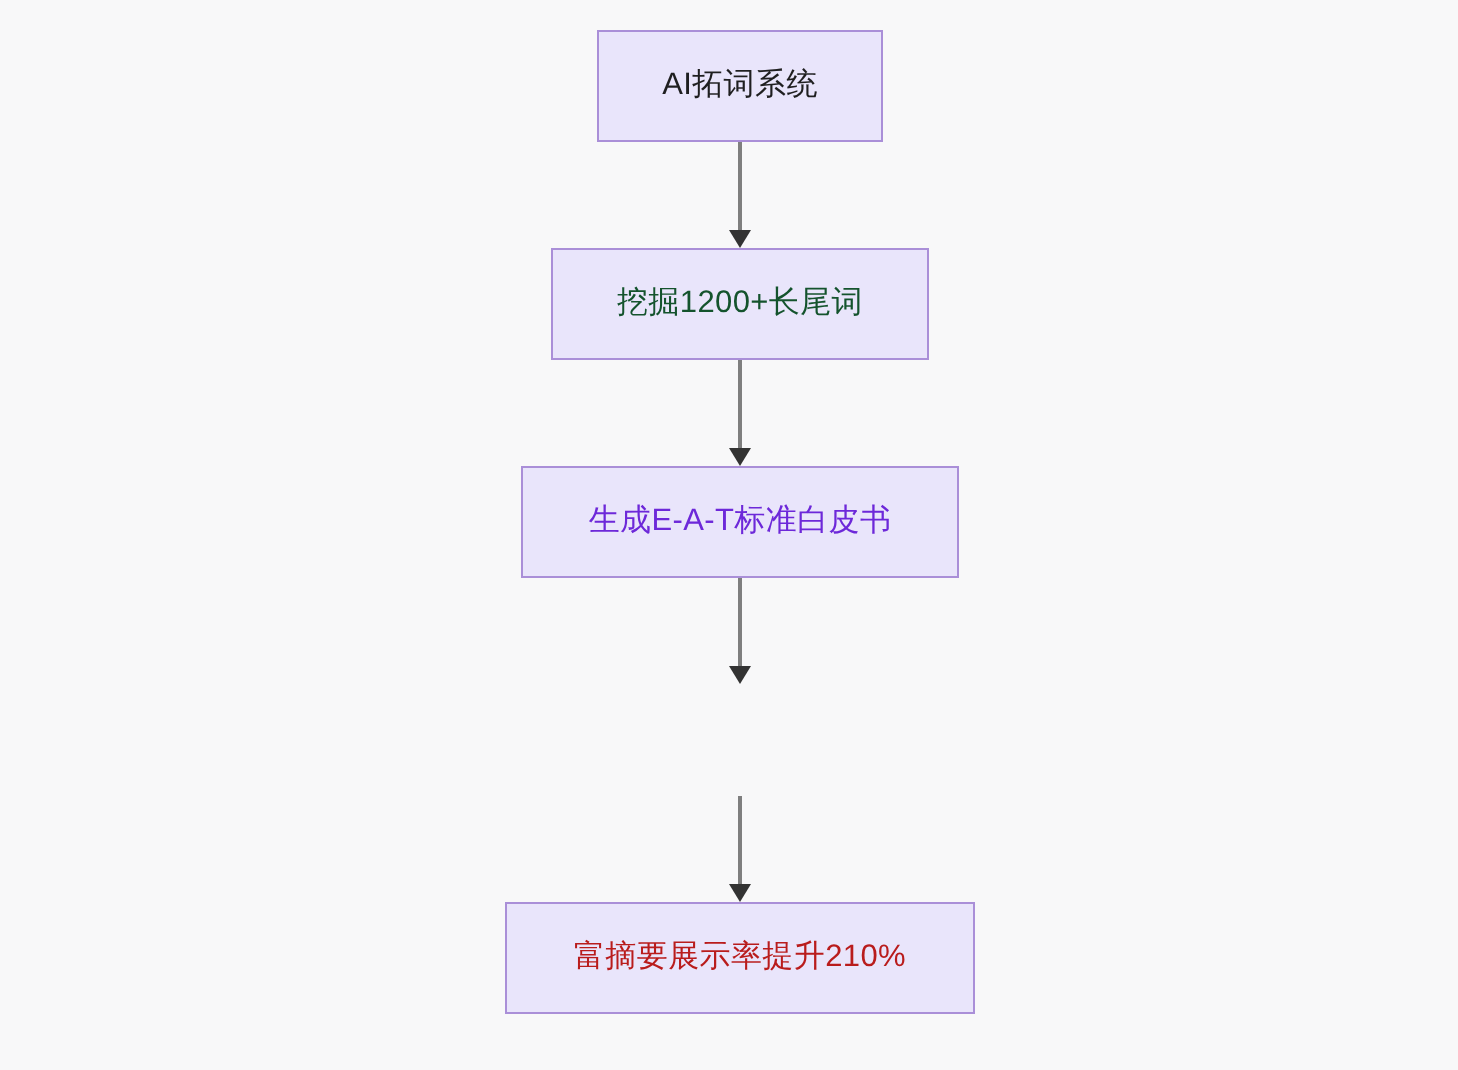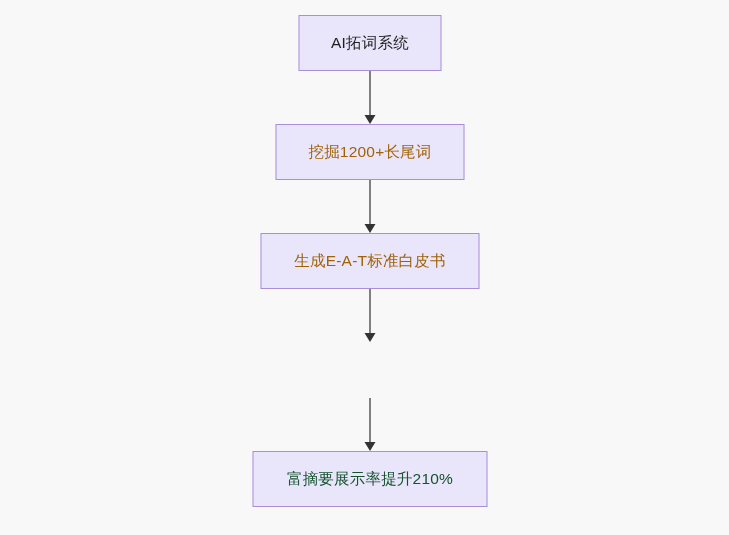--- a/index.html
+++ b/index.html
@@ -81,21 +81,21 @@
     <div class="connector" style="left: 370px; top: 398px; height: 53px;">
       <svg width="16" height="53" viewBox="0 0 16 53">
         <line x1="8" y1="0" x2="8" y2="45" stroke="#7f7f7f" stroke-width="2"></line>
         <polygon points="2.5,44 13.5,44 8,53" fill="#333333"></polygon>
       </svg>
     </div>
     <div class="node" style="left: 370px; top: 15px; width: 143px; height: 56px; background: rgb(233, 229, 251); border-color: rgb(170, 143, 216);">
       <span class="node-label" style="color: rgb(31, 31, 32);">AI拓词系统</span>
     </div>
     <div class="node" style="left: 370px; top: 124px; width: 189px; height: 56px; background: rgb(233, 229, 251); border-color: rgb(170, 143, 216);">
-      <span class="node-label" style="color: #a16207;">挖掘1200+长尾词</span>
+      <span class="node-label" style="color: #14532d;">挖掘1200+长尾词</span>
     </div>
     <div class="node" style="left: 370px; top: 233px; width: 219px; height: 56px; background: rgb(233, 229, 251); border-color: rgb(170, 143, 216);">
-      <span class="node-label" style="color: #a16207;">生成E-A-T标准白皮书</span>
+      <span class="node-label" style="color: #6d28d9;">生成E-A-T标准白皮书</span>
     </div>
     <div class="node" style="left: 370px; top: 451px; width: 235px; height: 56px; background: rgb(233, 229, 251); border-color: rgb(170, 143, 216);">
-      <span class="node-label" style="color: #14532d;">富摘要展示率提升210%</span>
+      <span class="node-label" style="color: #b91c1c;">富摘要展示率提升210%</span>
     </div>
   </div>
 
 </body></html>

